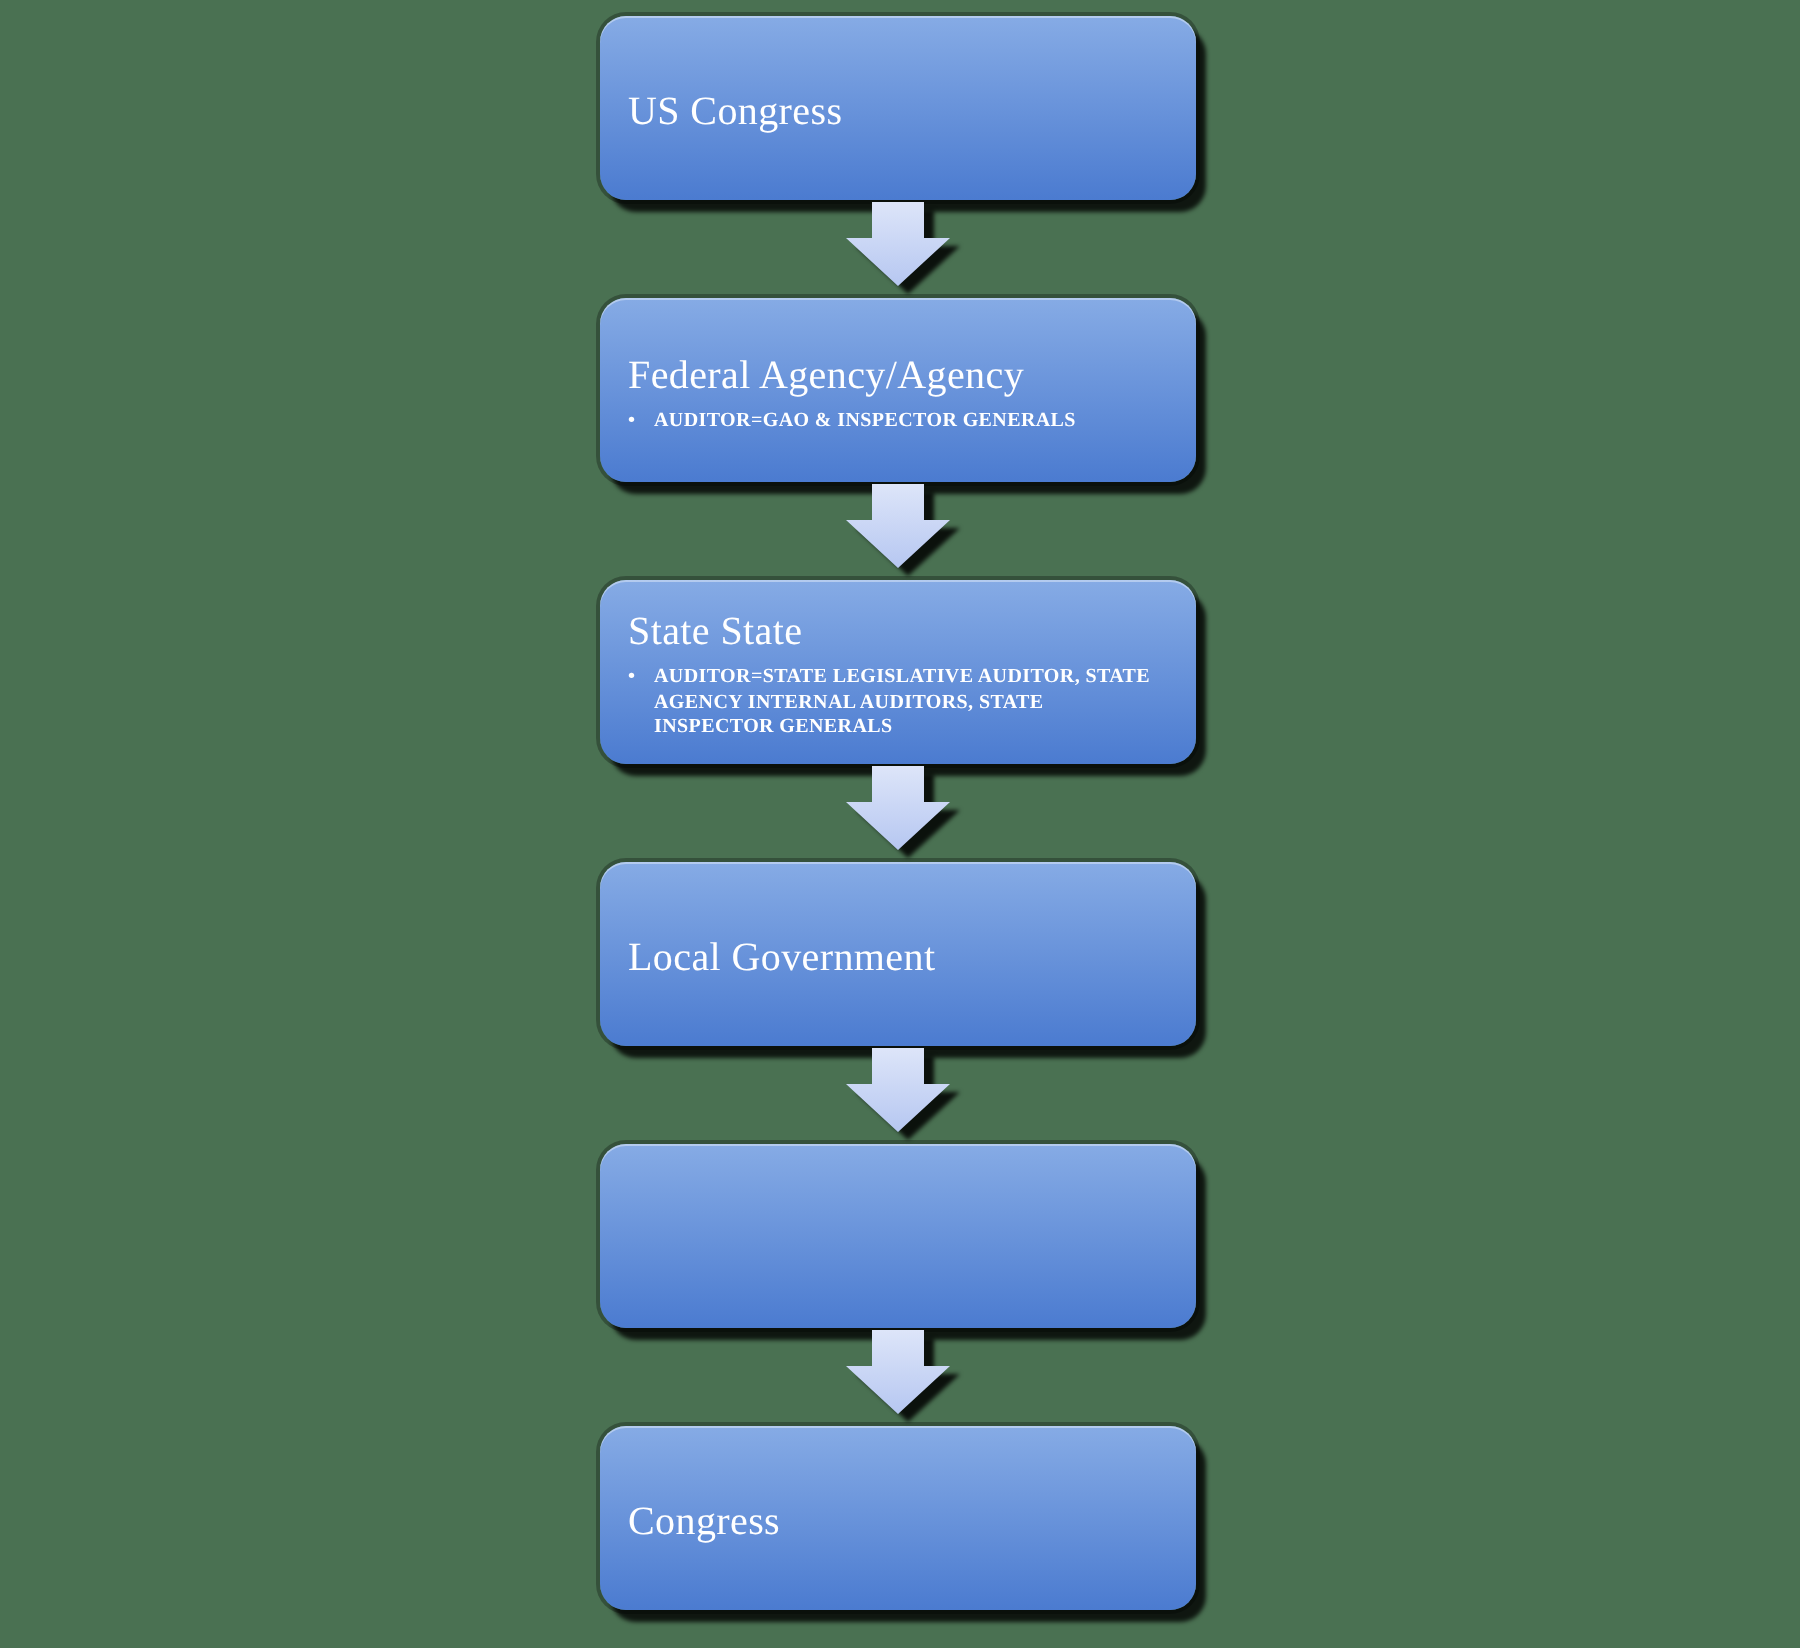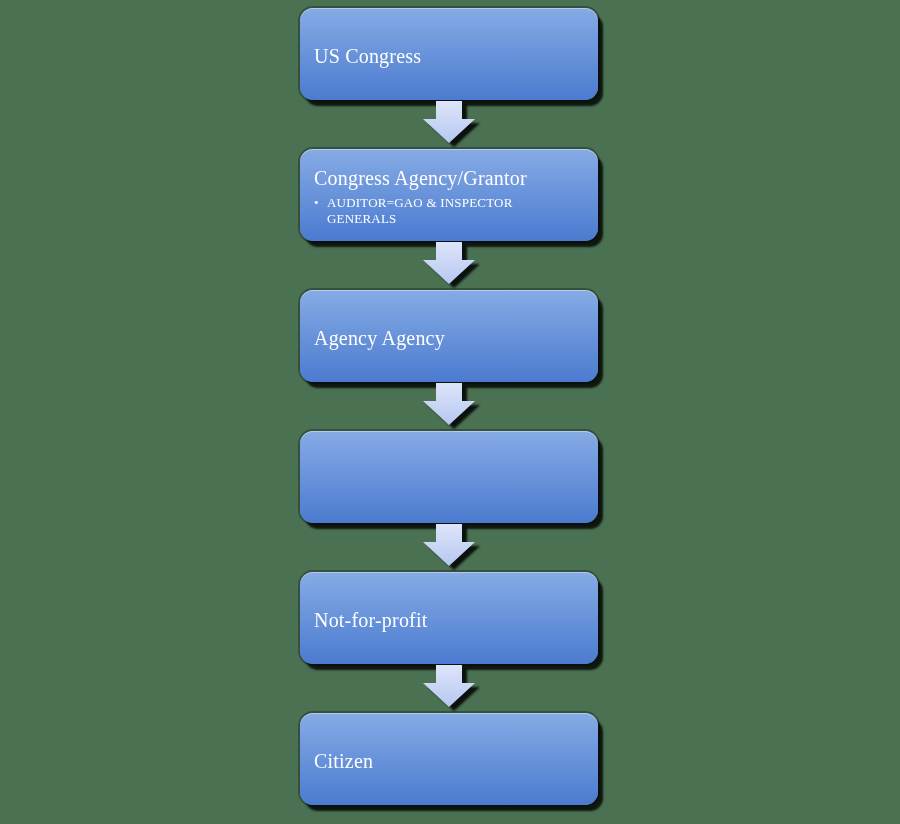--- a/index.html
+++ b/index.html
@@ -45,23 +45,24 @@
     line-height: 1.15;
     letter-spacing: 0.2px;
     font-weight: normal;
     margin: 0;
   }
 
   .node-bullets {
     margin: 5px 0 0 0;
     padding: 0;
     list-style: none;
-    font-size: 13px;
+    font-size: 10px;
     line-height: 1.27;
     letter-spacing: 0.2px;
+    font-weight: bold;
   }
 
   .node-bullets li {
     position: relative;
     padding-left: 13px;
   }
   .node-bullets li::before {
     content: "\2022";
     position: absolute;
     left: 0;
@@ -95,40 +96,59 @@
         <linearGradient id="arrow-grad" x1="0" y1="0" x2="0" y2="1">
           <stop offset="0" stop-color="#dde5f9"></stop>
           <stop offset="1" stop-color="#b6c7f1"></stop>
         </linearGradient>
       </defs>
       <path d="M15 0 H41 V18 H54 L28 42 L2 18 H15 Z" fill="url(#arrow-grad)"></path>
     </svg>
   </div>
 
   <div class="node">
-    <h2 class="node-title">Congress Agency/Grantor</h2>
+    <h2 class="node-title">Federal Agency/Agency</h2>
     <ul class="node-bullets">
           <li>AUDITOR=GAO &amp; INSPECTOR GENERALS</li>
         </ul>
   </div>
 
   <div class="arrow-wrap">
     <svg width="56" height="44" viewBox="0 0 56 44" aria-hidden="true">
       <defs>
         <linearGradient id="arrow-grad" x1="0" y1="0" x2="0" y2="1">
           <stop offset="0" stop-color="#dde5f9"></stop>
           <stop offset="1" stop-color="#b6c7f1"></stop>
         </linearGradient>
       </defs>
       <path d="M15 0 H41 V18 H54 L28 42 L2 18 H15 Z" fill="url(#arrow-grad)"></path>
     </svg>
   </div>
 
   <div class="node">
-    <h2 class="node-title">Agency Agency</h2>
+    <h2 class="node-title">State State</h2>
+    <ul class="node-bullets">
+          <li>AUDITOR=STATE LEGISLATIVE AUDITOR, STATE AGENCY INTERNAL AUDITORS, STATE INSPECTOR GENERALS</li>
+        </ul>
+  </div>
+
+  <div class="arrow-wrap">
+    <svg width="56" height="44" viewBox="0 0 56 44" aria-hidden="true">
+      <defs>
+        <linearGradient id="arrow-grad" x1="0" y1="0" x2="0" y2="1">
+          <stop offset="0" stop-color="#dde5f9"></stop>
+          <stop offset="1" stop-color="#b6c7f1"></stop>
+        </linearGradient>
+      </defs>
+      <path d="M15 0 H41 V18 H54 L28 42 L2 18 H15 Z" fill="url(#arrow-grad)"></path>
+    </svg>
+  </div>
+
+  <div class="node">
+    <h2 class="node-title">Local Government</h2>
   </div>
 
   <div class="arrow-wrap">
     <svg width="56" height="44" viewBox="0 0 56 44" aria-hidden="true">
       <defs>
         <linearGradient id="arrow-grad" x1="0" y1="0" x2="0" y2="1">
           <stop offset="0" stop-color="#dde5f9"></stop>
           <stop offset="1" stop-color="#b6c7f1"></stop>
         </linearGradient>
       </defs>
@@ -145,33 +165,17 @@
         <linearGradient id="arrow-grad" x1="0" y1="0" x2="0" y2="1">
           <stop offset="0" stop-color="#dde5f9"></stop>
           <stop offset="1" stop-color="#b6c7f1"></stop>
         </linearGradient>
       </defs>
       <path d="M15 0 H41 V18 H54 L28 42 L2 18 H15 Z" fill="url(#arrow-grad)"></path>
     </svg>
   </div>
 
   <div class="node">
-    <h2 class="node-title">Not-for-profit</h2>
-  </div>
-
-  <div class="arrow-wrap">
-    <svg width="56" height="44" viewBox="0 0 56 44" aria-hidden="true">
-      <defs>
-        <linearGradient id="arrow-grad" x1="0" y1="0" x2="0" y2="1">
-          <stop offset="0" stop-color="#dde5f9"></stop>
-          <stop offset="1" stop-color="#b6c7f1"></stop>
-        </linearGradient>
-      </defs>
-      <path d="M15 0 H41 V18 H54 L28 42 L2 18 H15 Z" fill="url(#arrow-grad)"></path>
-    </svg>
-  </div>
-
-  <div class="node">
-    <h2 class="node-title">Citizen</h2>
+    <h2 class="node-title">Congress</h2>
 
   </div>
 </div>
 </div>
 
 </body></html>

